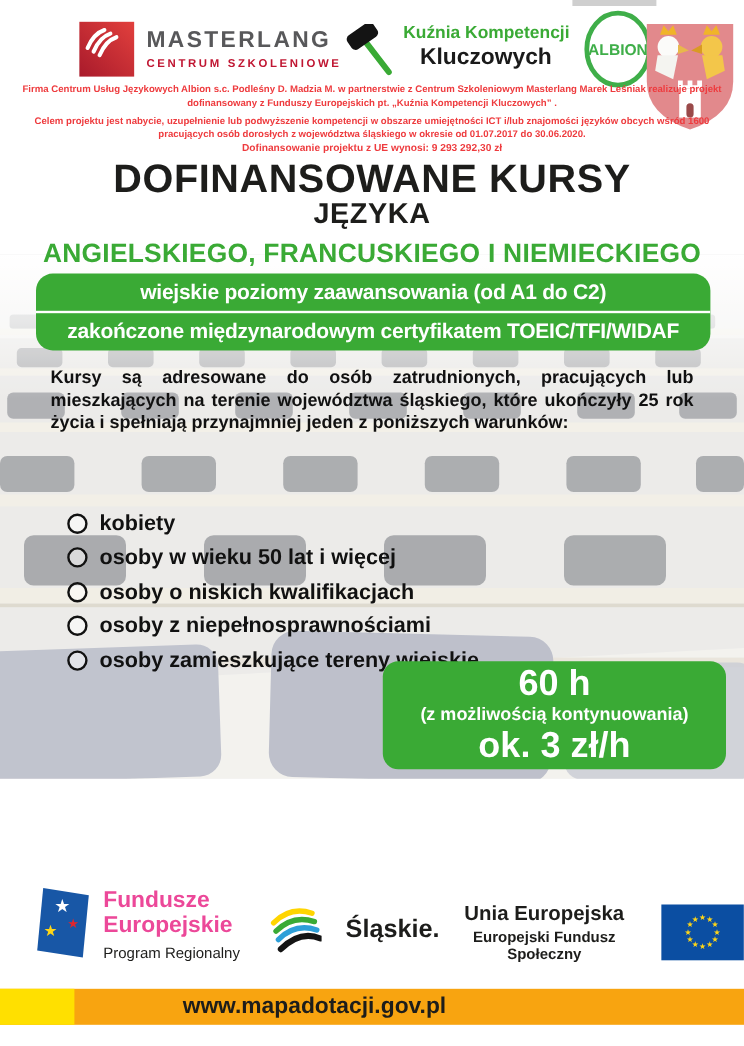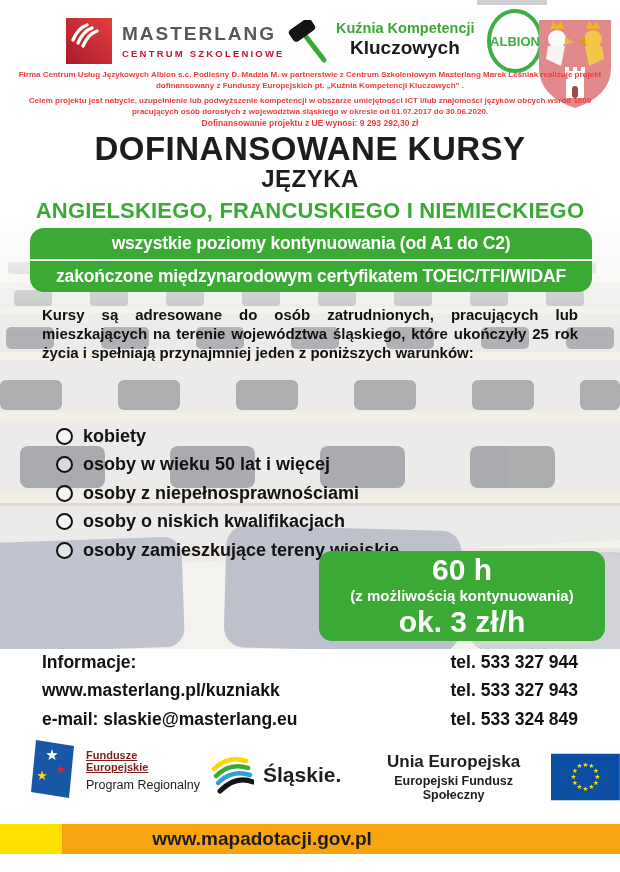--- a/index.html
+++ b/index.html
@@ -53,23 +53,23 @@
   .offer .price{font-size:30px;line-height:1;}
 
   
   .contact{left:42px;top:648px;width:536px;font-size:17.5px;font-weight:700;color:#111;}
   .contact .row{display:flex;justify-content:space-between;height:28.5px;align-items:center;}
   .contact a{color:#111;text-decoration:none;}
 
   
   .footer-logos{left:0;top:736px;width:620px;height:84px;background:#fff;}
   .fe-logo{left:28px;top:740px;display:flex;align-items:center;gap:10px;}
-  .fe-text .fe-l1{font-size:11px;font-weight:700;line-height:1.08;color:#7f1d1d;text-decoration:underline;}
+  .fe-text .fe-l1{font-size:19px;font-weight:700;line-height:1.08;color:#ec4899;}
   .fe-text .fe-l3{font-size:12.5px;color:#1d1d1b;margin-top:4px;}
-  .sl-logo{left:210px;top:752px;display:flex;align-items:center;gap:9px;text-align:right;}
+  .sl-logo{left:224px;top:752px;display:flex;align-items:center;gap:20px;text-align:right;}
   .sl-name{font-size:21px;font-weight:700;color:#1d1d1b;}
   .eu-block{left:368px;top:752px;display:flex;align-items:center;gap:12px;}
   .eu-text{text-align:center;}
   .eu-text .eu-l1{font-size:17px;font-weight:700;color:#1d1d1b;}
   .eu-text .eu-l2{font-size:12.5px;font-weight:600;color:#1d1d1b;margin-top:2px;}
 
   
   .bottom-bar{left:0;top:824px;width:620px;height:30px;background:#f8a410;}
   .bottom-bar .yellow{position:absolute;left:0;top:0;width:62px;height:30px;background:#ffe000;}
   .bottom-bar .url{position:absolute;left:0;top:0;width:524px;height:30px;display:flex;
@@ -212,70 +212,56 @@
 
   <div class="abs redp p1">Firma Centrum Usług Językowych Albion s.c. Podleśny D. Madzia M. w partnerstwie z Centrum Szkoleniowym Masterlang Marek Leśniak  realizuje projekt dofinansowany z Funduszy Europejskich pt. „Kuźnia Kompetencji Kluczowych” .</div>
   <div class="abs redp p2">Celem projektu jest nabycie, uzupełnienie lub podwyższenie kompetencji w obszarze umiejętności ICT i/lub znajomości języków obcych wśród 1600 pracujących osób dorosłych z województwa śląskiego w okresie od 01.07.2017 do 30.06.2020.</div>
   <div class="abs redp funding">Dofinansowanie projektu z UE wynosi: 9 293 292,30 zł</div>
 
   <div class="abs title1">DOFINANSOWANE KURSY</div>
   <div class="abs title3">ANGIELSKIEGO, FRANCUSKIEGO I NIEMIECKIEGO</div>
   <div class="abs title2">JĘZYKA</div>
 
   <div class="abs banner">
-    <div class="row">wszystkie poziomy kontynuowania (od A1 do C2)</div>
+    <div class="row">wiejskie poziomy zaawansowania (od A1 do C2)</div>
     <div class="divider"></div>
     <div class="row">zakończone międzynarodowym certyfikatem TOEIC/TFI/WIDAF</div>
   </div>
 
   <div class="abs bodytext">Kursy są adresowane do osób zatrudnionych, pracujących lub mieszkających na terenie województwa śląskiego, które ukończyły 25 rok życia i spełniają przynajmniej jeden z poniższych warunków:</div>
 
   <ul class="abs bullets">
     <li>
         <span class="ring"></span>
         <span>kobiety</span>
       </li>
     <li>
         <span class="ring"></span>
         <span>osoby w wieku 50 lat i więcej</span>
       </li>
     <li>
         <span class="ring"></span>
+        <span>osoby o niskich kwalifikacjach</span>
+      </li>
+    <li>
+        <span class="ring"></span>
         <span>osoby z niepełnosprawnościami</span>
-      </li>
-    <li>
-        <span class="ring"></span>
-        <span>osoby o niskich kwalifikacjach</span>
       </li>
     <li>
         <span class="ring"></span>
         <span>osoby zamieszkujące tereny wiejskie</span>
       </li>
   </ul>
 
   <div class="abs offer">
     <div class="hours">60 h</div>
     <div class="note">(z możliwością kontynuowania)</div>
     <div class="price">ok. 3 zł/h</div>
   </div>
 
-  <div class="abs contact">
-    <div class="row">
-      <span>Informacje:</span>
-      <span>tel. 533 327 944</span>
-    </div>
-    <div class="row">
-      <a href="#">www.masterlang.pl/kuzniakk</a>
-      <span>tel. 533 327 943</span>
-    </div>
-    <div class="row">
-      <a href="#">e-mail: slaskie@masterlang.eu</a>
-      <span>tel. 533 324 849</span>
-    </div>
-  </div>
 
   <div class="abs footer-logos"></div>
 
   <div class="abs fe-logo">
     <svg width="48" height="62" viewBox="0 0 48 62">
       <polygon points="8,0 46,6 41,58 3,52" fill="#1857a6"></polygon>
       <text x="24" y="20" text-anchor="middle" font-size="15" fill="#ffffff">★</text>
       <text x="14" y="40" text-anchor="middle" font-size="13" fill="#ffd617">★</text>
       <text x="33" y="33" text-anchor="middle" font-size="11" fill="#e0262d">★</text>
     </svg>

